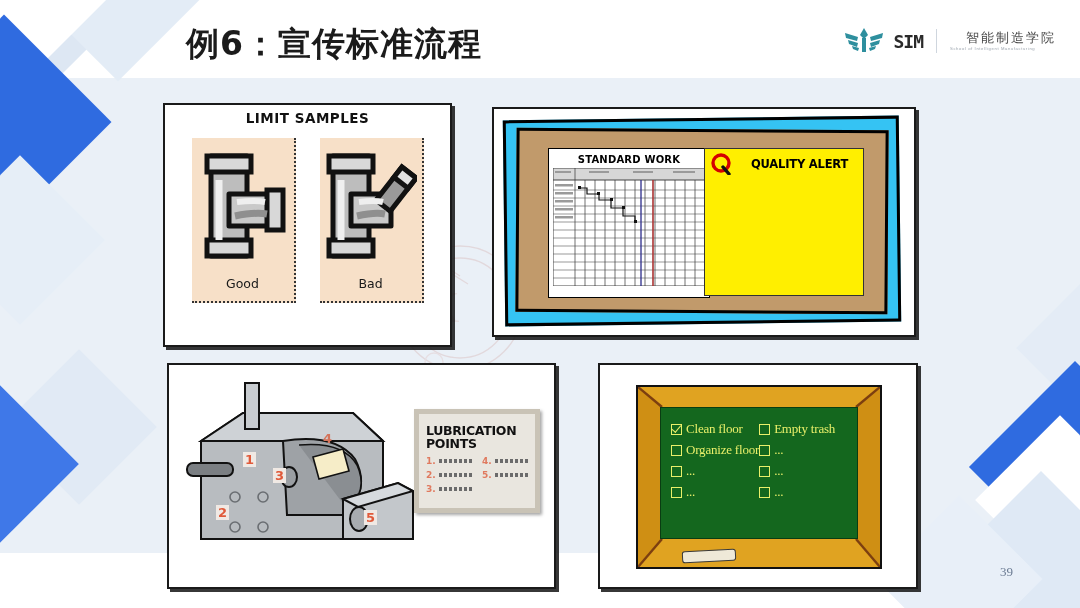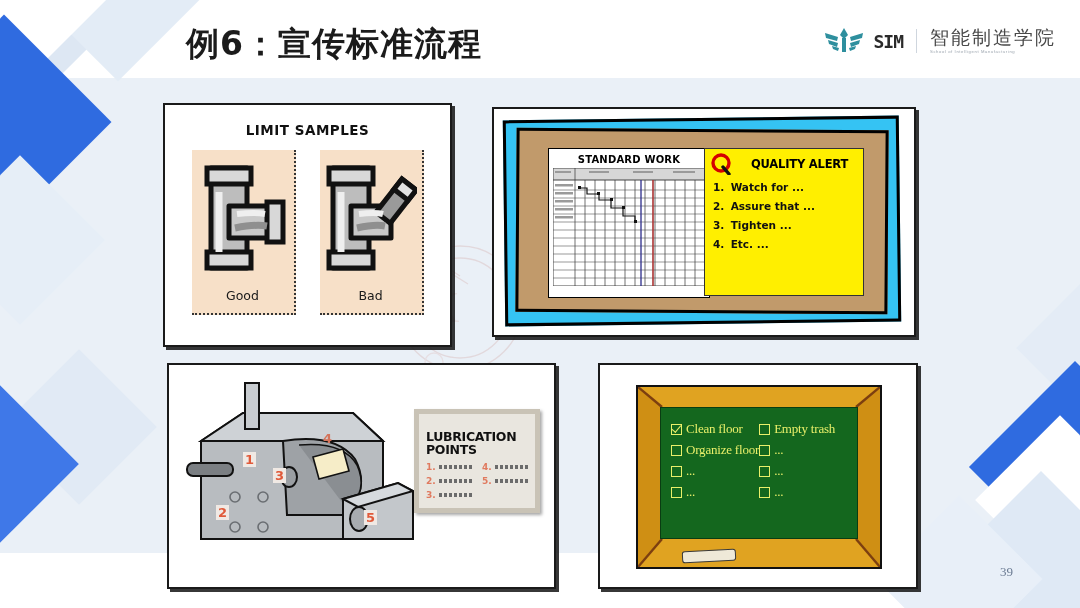--- a/index.html
+++ b/index.html
@@ -47,35 +47,35 @@
     white-space:nowrap;
   }
   .logo{position:absolute;right:24px;top:26px;display:flex;align-items:center;gap:9px;}
   .logo-mark{width:40px;height:30px;}
   .logo-sim{
     font-family:"DejaVu Sans Mono","Liberation Mono",monospace;
     font-size:18px;font-weight:bold;color:#2a2a2a;letter-spacing:-1px;
   }
   .logo-sep{width:1px;height:24px;background:#cfd6de;margin:0 4px;}
   .logo-cn{display:flex;flex-direction:column;line-height:1;}
-  .logo-cn-main{font-size:19px;color:#4a4a4a;letter-spacing:2px;
-    font-family:"DejaVu Sans","Liberation Sans",sans-serif;}
+  .logo-cn-main{font-size:13px;color:#4a4a4a;letter-spacing:2px;
+    font-family:"DejaVu Sans","Liberation Sans",sans-serif;margin-left:16px;}
   .logo-cn-sub{font-size:4.2px;color:#9aa3ad;letter-spacing:.6px;margin-top:3px;
     font-family:"Liberation Sans",sans-serif;}
 
   
   .panel{position:absolute;background:#ffffff;border:2px solid #1a1a1a;
          box-shadow:3px 3px 0 rgba(20,20,20,.85);}
   #panel-1{left:163px;top:103px;width:285px;height:240px;}
   #panel-2{left:492px;top:107px;width:420px;height:226px;}
   #panel-3{left:167px;top:363px;width:385px;height:222px;}
   #panel-4{left:598px;top:363px;width:316px;height:222px;}
 
   
-  .ls-title{text-align:center;margin-top:17px;font-size:13.5px;font-weight:bold;
+  .ls-title{text-align:center;margin-top:5px;font-size:13.5px;font-weight:bold;
             color:#111;letter-spacing:.5px;
             font-family:"DejaVu Sans","Liberation Sans",sans-serif;}
   .ls-row{display:flex;justify-content:center;gap:24px;margin-top:12px;}
   .ls-card{width:102px;height:163px;background:#f7e0c8;border-right:2px dotted #333;
            border-bottom:2px dotted #333;position:relative;}
   .ls-label{position:absolute;bottom:10px;left:0;width:100%;text-align:center;
             font-size:12.5px;color:#1a1a1a;
             font-family:"DejaVu Sans","Liberation Sans",sans-serif;}
   .ls-card svg{position:absolute;left:50%;top:12px;transform:translateX(-50%);}
 
@@ -98,21 +98,21 @@
   .qa-title{font-size:11.5px;font-weight:bold;color:#000;letter-spacing:-.2px;
             font-family:"DejaVu Sans","Liberation Sans",sans-serif;}
   .qa-list{margin:6px 0 0 2px;padding:0;list-style:none;}
   .qa-list li{font-size:10.5px;font-weight:bold;color:#111;margin-bottom:7px;
               font-family:"DejaVu Sans","Liberation Sans",sans-serif;}
   .qa-num{display:inline-block;width:14px;}
 
   
   .lube-sign{position:absolute;right:14px;top:44px;width:126px;height:104px;
              background:#e9e6df;border:5px solid #c9c3b6;box-sizing:border-box;
-             box-shadow:2px 2px 3px rgba(0,0,0,.35);padding:16px 7px;}
+             box-shadow:2px 2px 3px rgba(0,0,0,.35);padding:10px 7px;}
   .lube-title{font-size:12.5px;font-weight:bold;color:#111;line-height:1.05;
               letter-spacing:-.3px;
               font-family:"DejaVu Sans","Liberation Sans",sans-serif;}
   .lube-cols{display:flex;gap:10px;margin-top:6px;}
   .lube-col{flex:1;}
   .lube-item{display:flex;align-items:center;gap:3px;margin-bottom:4px;}
   .lube-n{font-size:9px;font-weight:bold;color:#e07a5f;
           font-family:"DejaVu Sans","Liberation Sans",sans-serif;}
   .lube-bar{flex:1;height:4px;background:
      repeating-linear-gradient(90deg,#6b6b6b 0 3px,transparent 3px 5px);}
@@ -324,38 +324,20 @@
     <div class="sheet-qa">
       <div class="qa-head">
         <span class="qa-q">
           <svg width="22" height="22" viewBox="0 0 22 22">
             <circle cx="10" cy="10" r="8" fill="none" stroke="#d40000" stroke-width="3.4"></circle>
             <path d="M12 14 L18 21" stroke="#111" stroke-width="3.4" stroke-linecap="round"></path>
           </svg>
         </span>
         <span class="qa-title">QUALITY ALERT</span>
       </div>
-      <ul class="qa-list">
-        <li>
-          <span class="qa-num">1.</span>
-          <span>Watch for ...</span>
-        </li>
-        <li>
-          <span class="qa-num">2.</span>
-          <span>Assure that ...</span>
-        </li>
-        <li>
-          <span class="qa-num">3.</span>
-          <span>Tighten ...</span>
-        </li>
-        <li>
-          <span class="qa-num">4.</span>
-          <span>Etc. ...</span>
-        </li>
-      </ul>
     </div>
   </div>
 </div>
 
 <div class="panel" id="panel-3">
 
   <div class="machine">
     <svg width="260" height="190" viewBox="0 0 260 190">
       <polygon points="18,62 60,34 170,34 200,62 200,160 18,160" fill="#b8bcc0" stroke="#111" stroke-width="2"></polygon>
       <polygon points="18,62 60,34 170,34 200,62" fill="#ced2d6" stroke="#111" stroke-width="2"></polygon>

